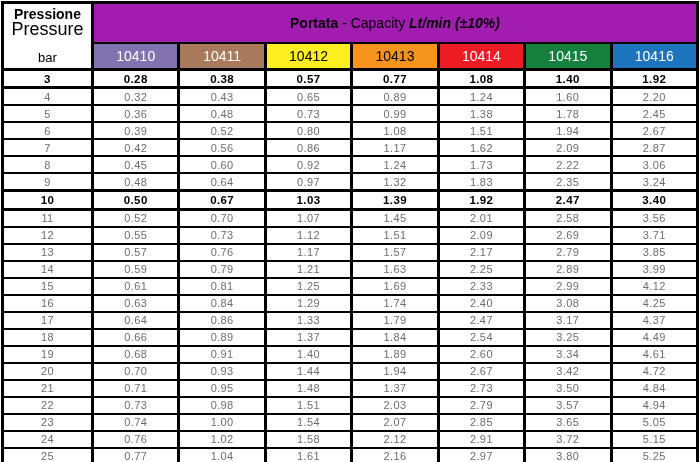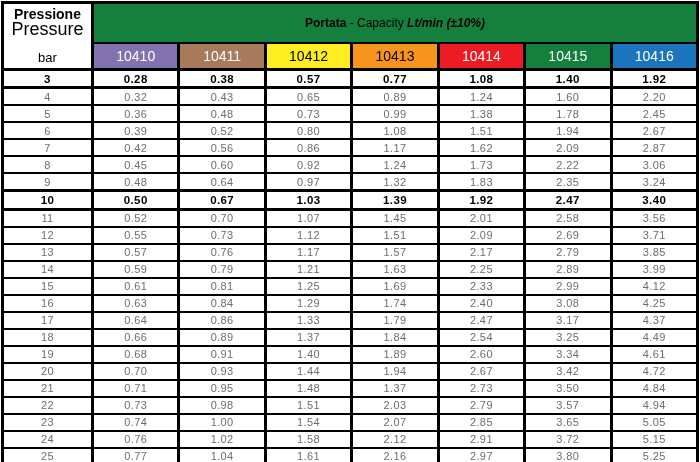--- a/index.html
+++ b/index.html
@@ -16,21 +16,21 @@
     border: 3px solid #000;
   }
   th, td {
     border: 2px solid #000;
     border-left-width: 3px; border-right-width: 3px;
     padding: 0; text-align: center; vertical-align: middle;
     overflow: hidden; white-space: nowrap;
   }
   col.c-bar { width: 90px; }
   
-  .title-cell { height: 34px; font-size: 12px; color: #000; background: #15803d; }
+  .title-cell { height: 34px; font-size: 14px; color: #000; background: #a21caf; }
   .title-cell span { white-space: pre; }
   .t-bold { font-weight: bold; }
   .t-reg  { font-weight: normal; }
   .t-ital { font-style: italic; }
   
   .left-head {
     background: #fff; vertical-align: top; padding: 0;
   }
   .left-head .stack {
     display: flex; flex-direction: column; justify-content: space-between;

